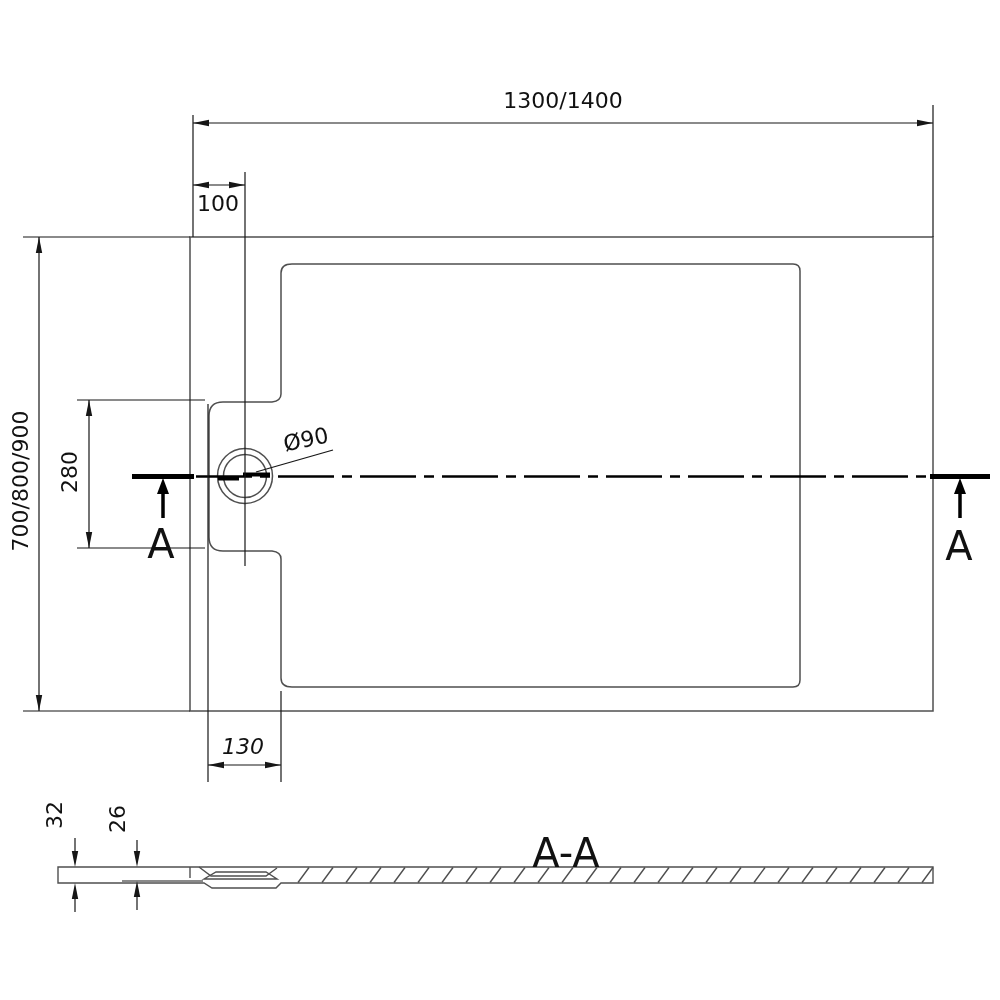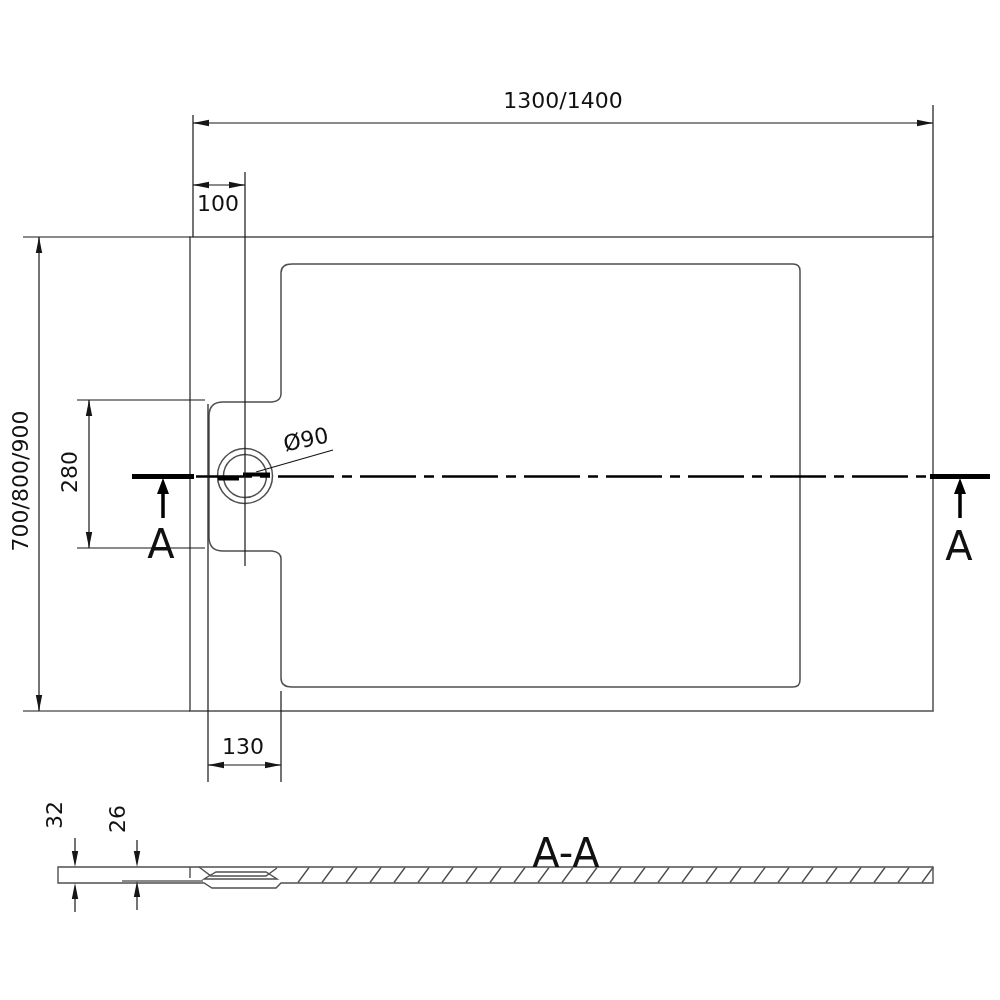--- a/index.html
+++ b/index.html
@@ -107,18 +107,18 @@
   </g>
 </svg>
 
   <div class="lbl" style="left:563px;top:101px;">1300/1400</div>
   <div class="lbl" style="left:218px;top:168px;margin-top:36px;">100</div>
   <div class="lbl rot" style="left:21px;top:481px;">700/800/900</div>
   <div class="lbl rot" style="left:70px;top:472px;">280</div>
   <div class="lbl tilt" style="left:306px;top:440px;">Ø90</div>
   <div class="lbl big" style="left:161px;top:544px;">A</div>
   <div class="lbl big" style="left:959px;top:546px;">A</div>
-  <div class="lbl" style="left:243px;top:747px;">130</div>
+  <div class="lbl" style="left:243px;top:747px;font-style:italic;">130</div>
   <div class="lbl big" style="left:566px;top:853px;">A-A</div>
   <div class="lbl rot" style="left:55px;top:815px;">32</div>
   <div class="lbl rot" style="left:118px;top:819px;">26</div>
 
 </div>
 
 </body></html>

